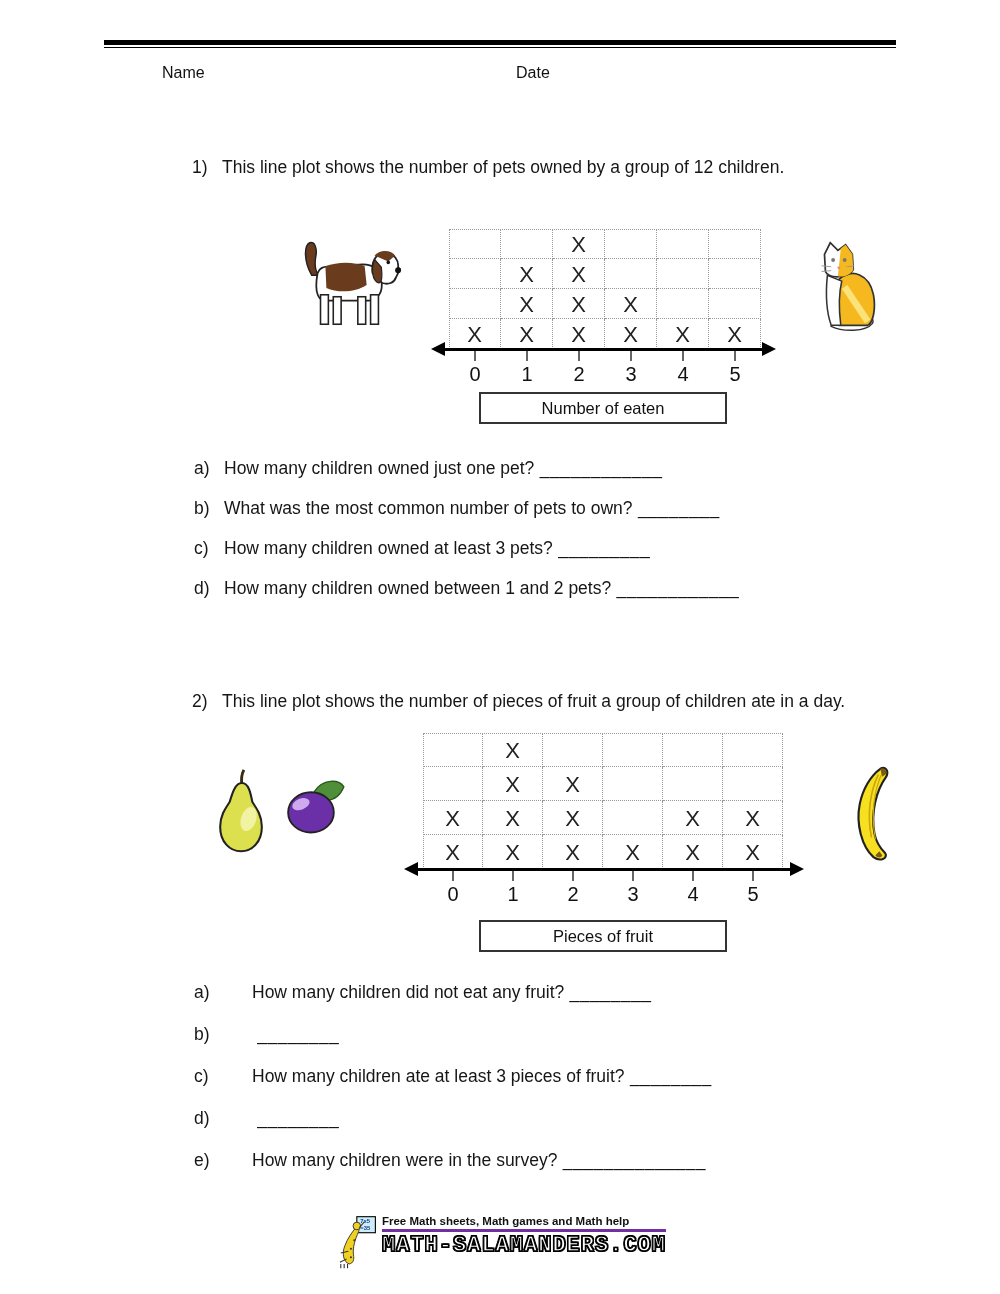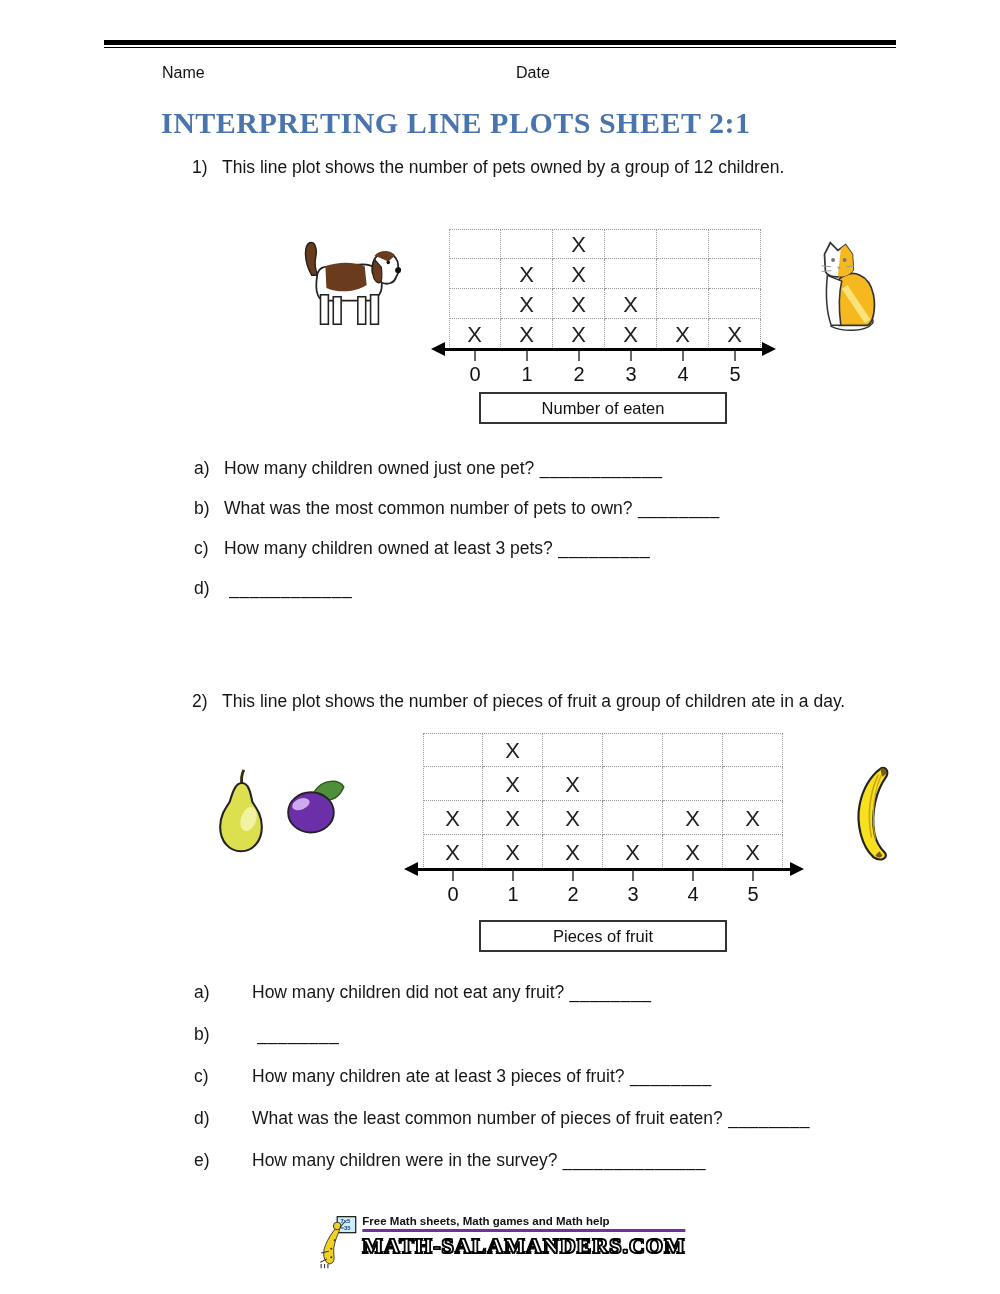--- a/index.html
+++ b/index.html
@@ -61,21 +61,21 @@
 
   
   .footer { position:absolute; left:50%; top:1211px; transform:translateX(-50%); display:flex; align-items:flex-start; }
   .footer-right { margin-left:4px; }
   .footer-tagline { font-size:11.5px; font-weight:bold; color:#111; white-space:nowrap; }
   .footer-bar { height:3px; margin:2px 0 1px 0; }
   .footer-site {
     font-size:22px; font-weight:bold; letter-spacing:1px; white-space:nowrap;
     color:#fff; -webkit-text-stroke:1.3px #000;
     text-shadow:-1px -1px 0 #000, 1px -1px 0 #000, -1px 1px 0 #000, 1px 1px 0 #000;
-    font-family:Liberation Serif, serif;
+    font-family:Liberation Mono, monospace;
   }
   svg { display:block; }
 </style>
 </head>
 <body>
 
 <div class="page">
 
   <div class="rule-thick"></div>
   <div class="rule-thin"></div>
@@ -93,21 +93,20 @@
       <circle cx="36" cy="16" r="5.5" fill="#f0d020" stroke="#333" stroke-width="1.2"></circle>
       <path d="M40,18 L47,10" stroke="#333" stroke-width="1.5" fill="none"></path>
       <path d="M24,58 L14,62 M26,48 L16,50 M14,64 L14,70 M18,64 L18,70 M22,64 L22,70" stroke="#333" stroke-width="1.5" fill="none"></path>
       <circle cx="27" cy="44" r="1.4" fill="#333"></circle>
         <circle cx="31" cy="34" r="1.4" fill="#333"></circle>
       <circle cx="29" cy="54" r="1.4" fill="#333"></circle>
         <circle cx="35" cy="26" r="1.2" fill="#333"></circle>
     </svg>
   </div>
 
-  <h1 class="page-title">INTERPRETING LINE PLOTS SHEET 2:1</h1>
 
   <div class="q-intro" style="left:88px; top:153px;">
     <span class="q-num">1)</span><span>This line plot shows the number of pets owned by a group of 12 children.</span>
   </div>
 
   <div class="abs" style="left:190px; top:226px;">
     <svg viewBox="0 0 110 100" width="108" height="106">
       <path d="M18,42 C10,28 10,12 16,9 C21,7 24,15 22,24 C21,31 21,37 25,42 Z" fill="#6b3b1e" stroke="#222" stroke-width="1.5"></path>
       <path d="M24,40 C20,62 26,68 32,68 L76,68 C86,68 91,58 89,47 C87,36 80,31 70,31 L38,33 C29,33 26,35 24,40 Z" fill="#fff" stroke="#222" stroke-width="1.8"></path>
       <path d="M32,33 C44,28 62,28 72,33 L74,52 C62,60 44,60 33,55 Z" fill="#6b3b1e"></path>
@@ -193,20 +192,21 @@
         <span>What was the most common number of pets to own? </span>
         <span class="q-blank">&nbsp;________</span>
       </div>
       <div class="q-row" style="height: 40px;">
         <span class="q-letter" style="width: 30px;">c)</span>
         <span>How many children owned at least 3 pets? </span>
         <span class="q-blank">&nbsp;_________</span>
       </div>
       <div class="q-row" style="height: 40px;">
         <span class="q-letter" style="width: 30px;">d)</span>
+        <span>How many children owned between 1 and 2 pets? </span>
         <span class="q-blank">&nbsp;____________</span>
       </div>
     </div>
 
   <div class="q-intro" style="left:88px; top:687px;">
     <span class="q-num">2)</span><span>This line plot shows the number of pieces of fruit a group of children ate in a day.</span>
   </div>
 
   <div class="abs" style="left:106px; top:762px;">
     <svg viewBox="0 0 60 95" width="62" height="90">
@@ -301,21 +301,20 @@
         <span class="q-letter" style="width: 58px;">b)</span>
         <span class="q-blank">&nbsp;________</span>
       </div>
       <div class="q-row" style="height: 42px;">
         <span class="q-letter" style="width: 58px;">c)</span>
         <span>How many children ate at least 3 pieces of fruit? </span>
         <span class="q-blank">&nbsp;________</span>
       </div>
       <div class="q-row" style="height: 42px;">
         <span class="q-letter" style="width: 58px;">d)</span>
-        <span>What was the least common number of pieces of fruit eaten? </span>
         <span class="q-blank">&nbsp;________</span>
       </div>
       <div class="q-row" style="height: 42px;">
         <span class="q-letter" style="width: 58px;">e)</span>
         <span>How many children were in the survey? </span>
         <span class="q-blank">&nbsp;______________</span>
       </div>
     </div>
 
   <div class="footer">

